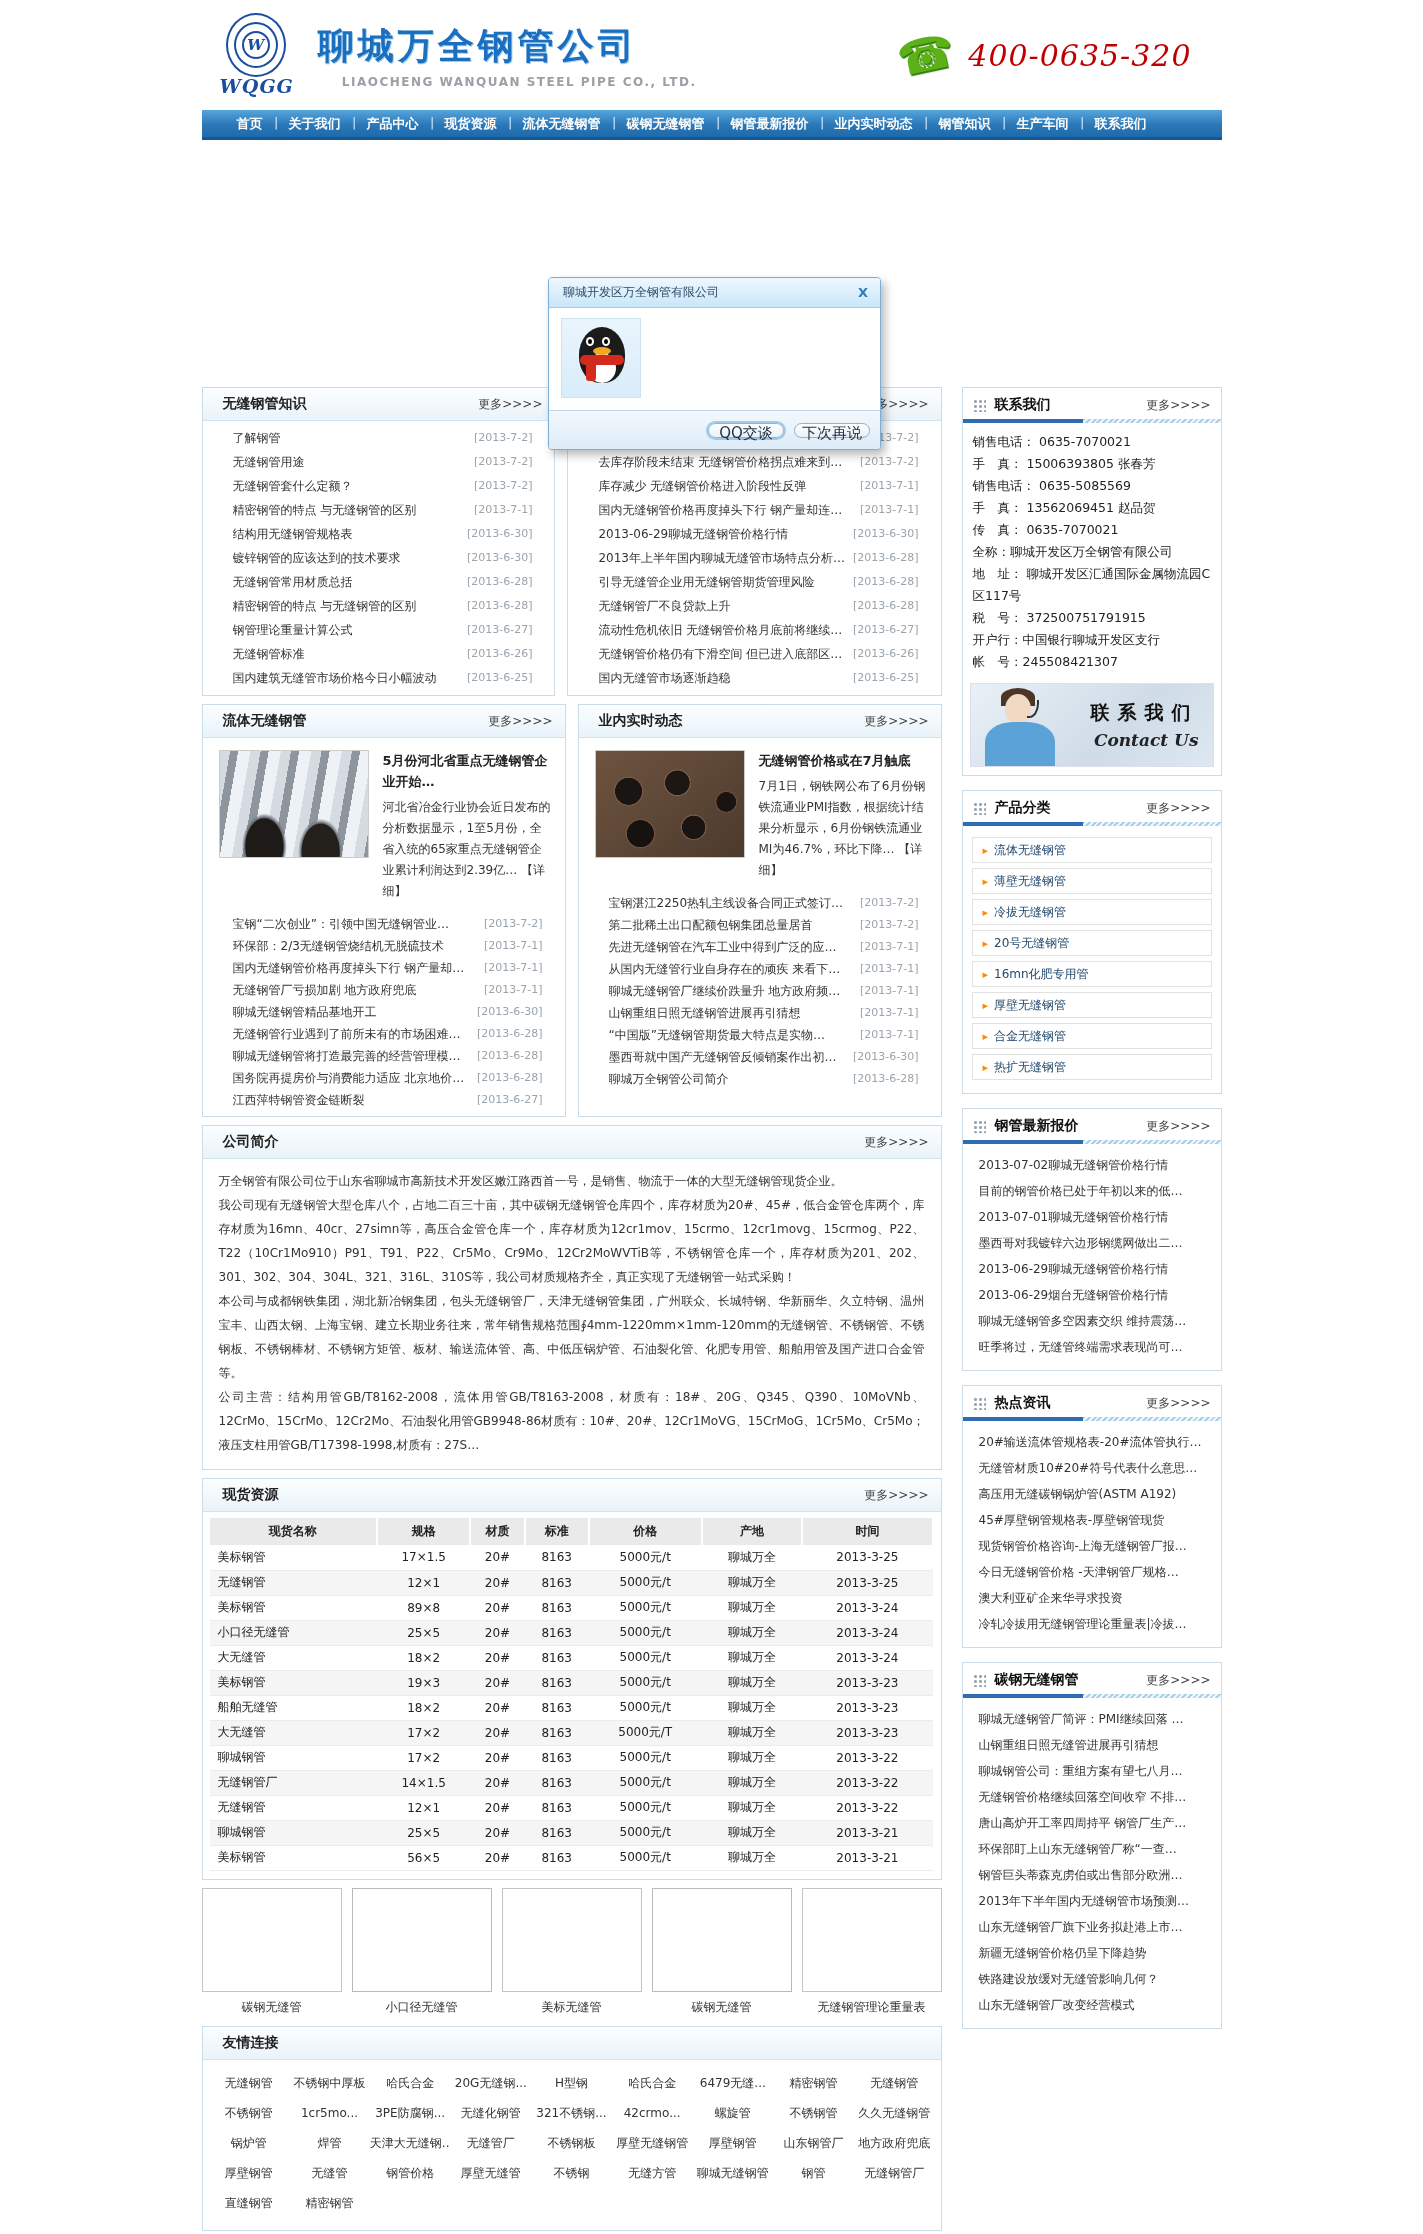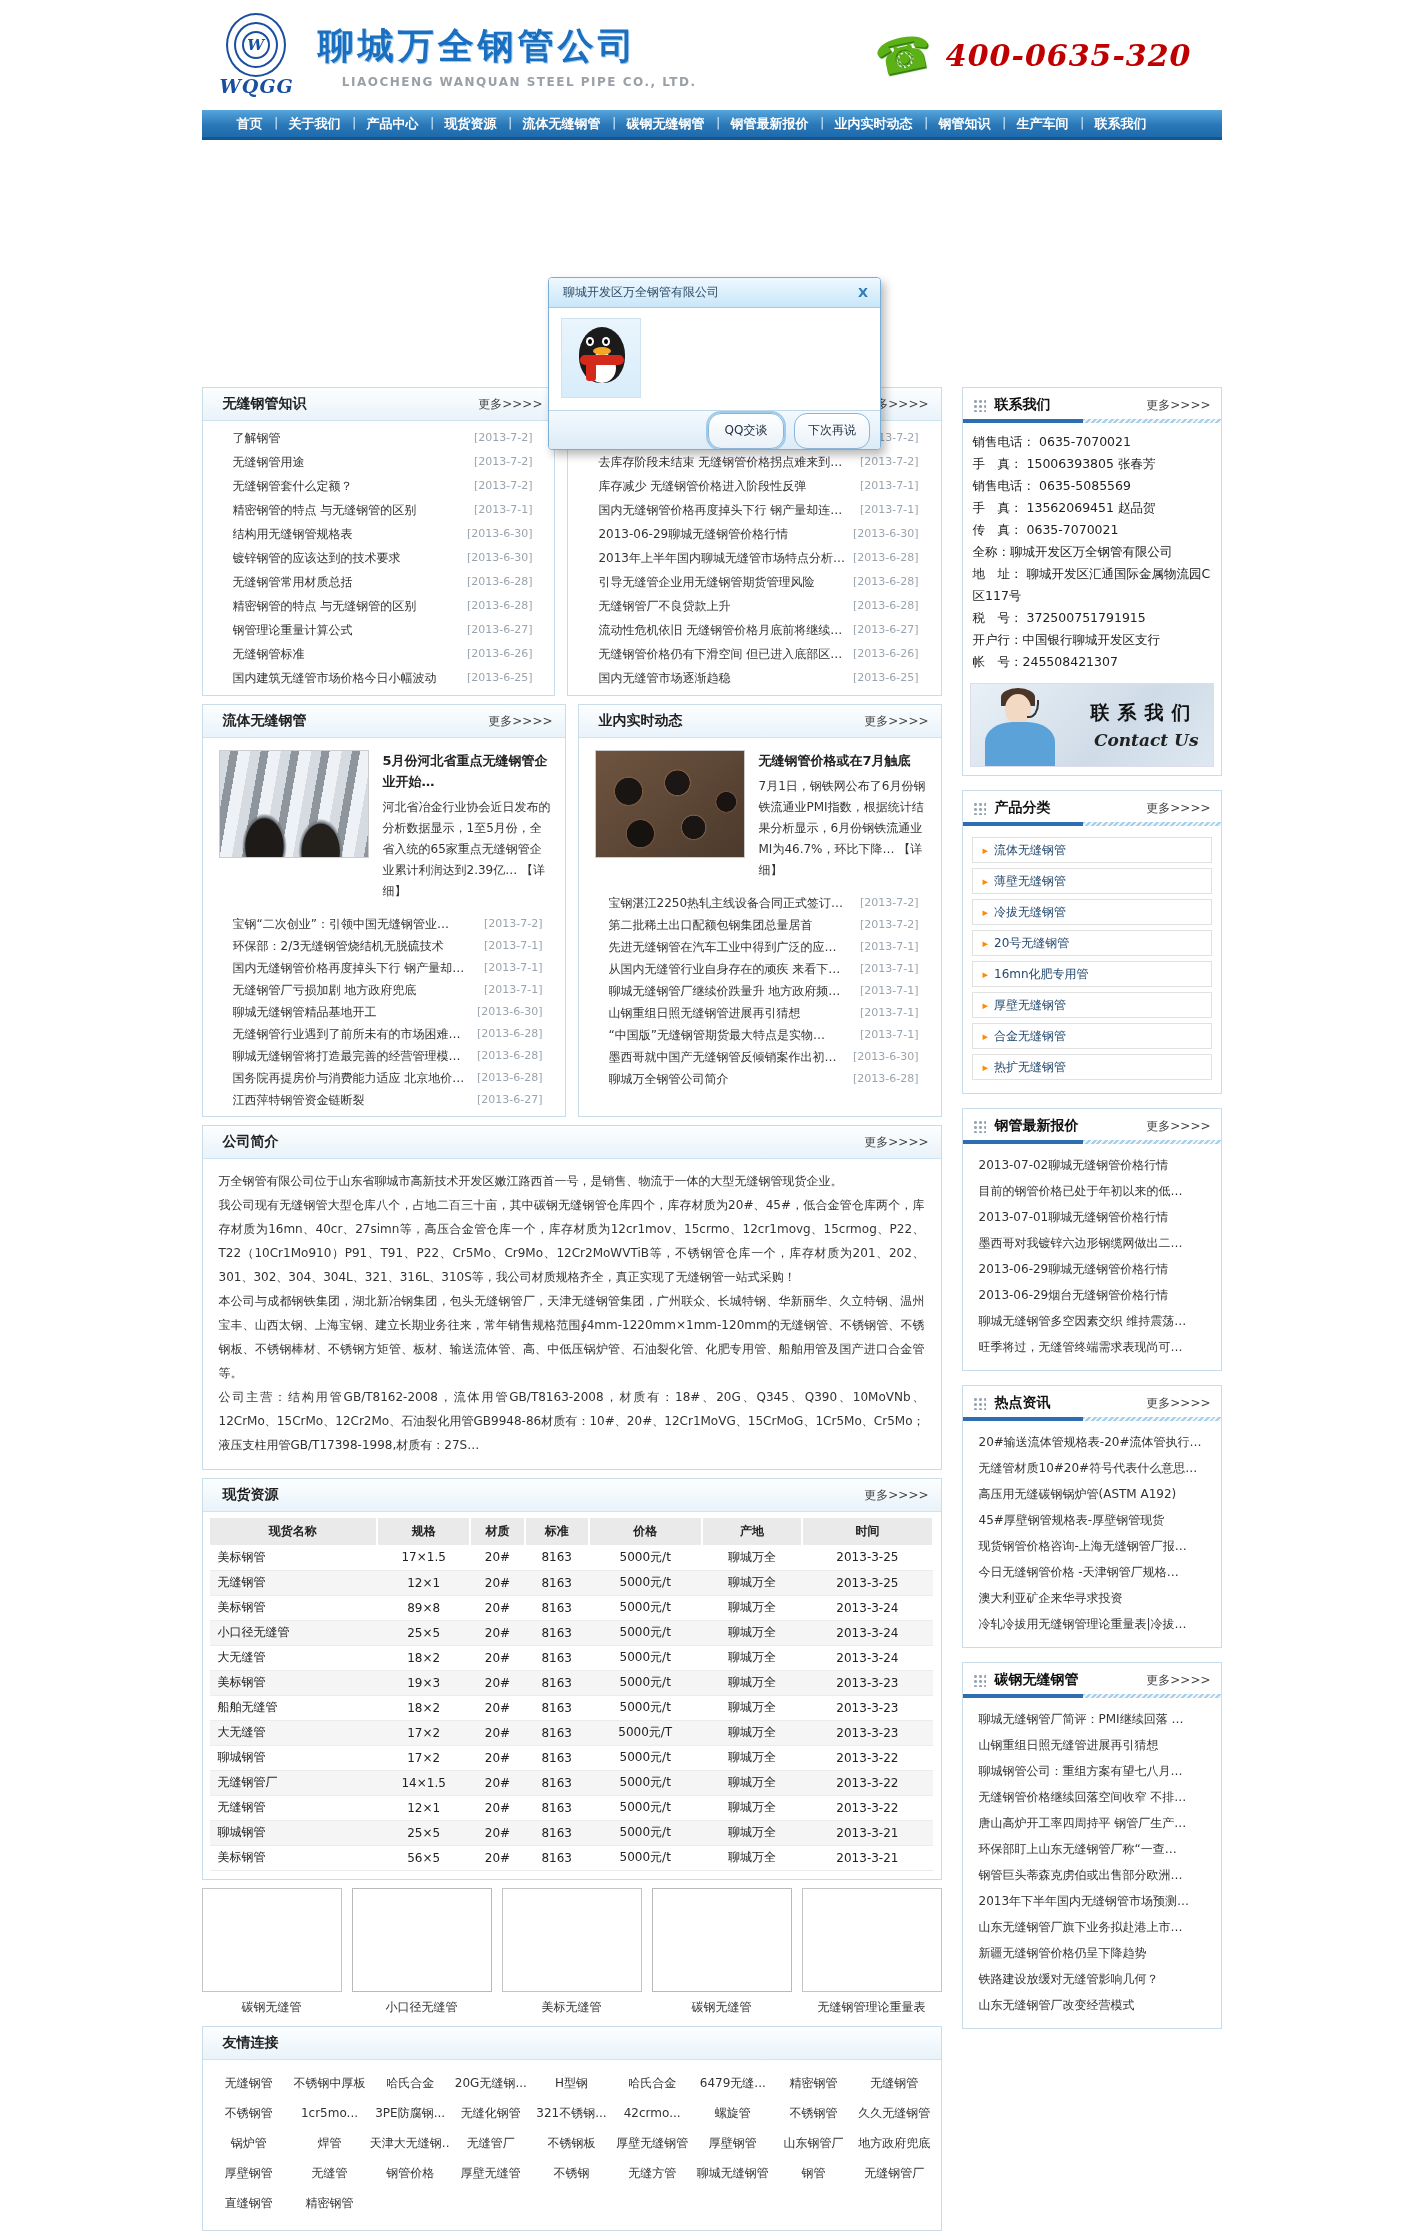--- a/index.html
+++ b/index.html
@@ -15,21 +15,21 @@
   .r1 { left:4px; top:0; width:60px; height:64px; }
   .r2 { left:12px; top:9px; width:44px; height:46px; }
   .r3 { left:20px; top:18px; width:28px; height:28px; display:flex; align-items:center; justify-content:center;
         font-family:"DejaVu Serif", serif; font-style:italic; font-weight:bold; font-size:15px; color:#1a4fa0; }
   .logo-acronym { font-family:"DejaVu Serif", serif; font-style:italic; font-weight:bold; font-size:19px; color:#1a4fa0; margin-top:-4px; letter-spacing:1px; }
   .brand { margin-left:24px; }
   .brand-cn { font-size:36px; font-weight:bold; color:#1b6fc0; letter-spacing:4px; text-shadow:1px 1px 0 #9fcbe9; }
   .brand-en { font-size:12px; font-weight:bold; color:#9aa0a6; letter-spacing:1.5px; margin-top:4px;padding-left:24px; }
   .hotline-wrap { margin-left:auto; margin-right:30px; display:flex; align-items:center; }
   .phone-icon { font-size:46px; color:#5cb117; text-shadow:1px 2px 1px #2f7d0a; transform:rotate(-12deg); margin-right:14px; }
-  .hotline { font-family:"DejaVu Serif", serif; font-style:italic; font-weight:bold; font-size:30px; color:#c00000; letter-spacing:1px; }
+  .hotline { font-family:"DejaVu Serif", serif; font-style:italic; font-weight:normal; font-size:30px; color:#c00000; letter-spacing:1px; }
 
   
   .nav { height:30px; background:linear-gradient(#57a5dc,#2a78b8 55%,#1d6aac); border-bottom:3px solid #14568f; display:flex; align-items:center; padding-left:22px; }
   .nav ul { list-style:none; display:flex; }
   .nav li { color:#fff; font-size:13px; font-weight:bold; padding:0 13px; cursor:pointer; position:relative; white-space:nowrap; }
   .nav li:not(:last-child)::after { content:"|"; position:absolute; right:-3px; color:#cfe6f7; font-weight:normal; }
 
   .spacer { height:247px; position:relative; }
 
   
@@ -134,21 +134,21 @@
   .pg-eye::after { content:""; position:absolute; left:2px; top:2px; width:4px; height:5px; background:#000; border-radius:50%; }
   .pg-e1 { left:24px; } .pg-e2 { left:40px; }
   .pg-beak { position:absolute; left:31px; top:28px; width:18px; height:8px; background:#f5a623; border-radius:50%; }
   .pg-scarf { position:absolute; left:18px; top:36px; width:44px; height:10px; background:#d42a1e; border-radius:5px; }
   .pg-scarf::after { content:""; position:absolute; left:6px; top:6px; width:10px; height:20px; background:#d42a1e; border-radius:3px; }
   .qq-texts { margin-left:16px; padding-top:4px; }
   .qq-headline { font-size:21px; color:#1584d0; letter-spacing:2px; }
   .qq-subline { font-size:15px; color:#2a7fc0; margin-top:8px; letter-spacing:1px; }
   .qq-worktime { font-size:11px; color:#3a87c8; margin-top:9px; }
   .qq-footer { height:40px; background:linear-gradient(#f3f9fd,#dcebf7); border-top:1px solid #c0d8ec; display:flex; align-items:center; justify-content:flex-end; padding-right:10px; gap:10px; }
-  .qq-btn { min-width:76px; height:36px; border-radius:13px; background:linear-gradient(#ffffff,#e9f1f8); border:1px solid #8ab4d8; font-size:12px; color:#234; cursor:pointer; font-family:"DejaVu Sans", sans-serif; }
+  .qq-btn { min-width:76px; height:15px; border-radius:13px; background:linear-gradient(#ffffff,#e9f1f8); border:1px solid #8ab4d8; font-size:15px; color:#234; cursor:pointer; font-family:"DejaVu Sans", sans-serif; }
   .qq-btn-primary { box-shadow:0 0 0 2px #9ecbe9; }
 </style>
 </head>
 <body>
 
 <div class="page">
 
   <div class="content">
     <div class="site-header">
       <div class="logo-wrap">

